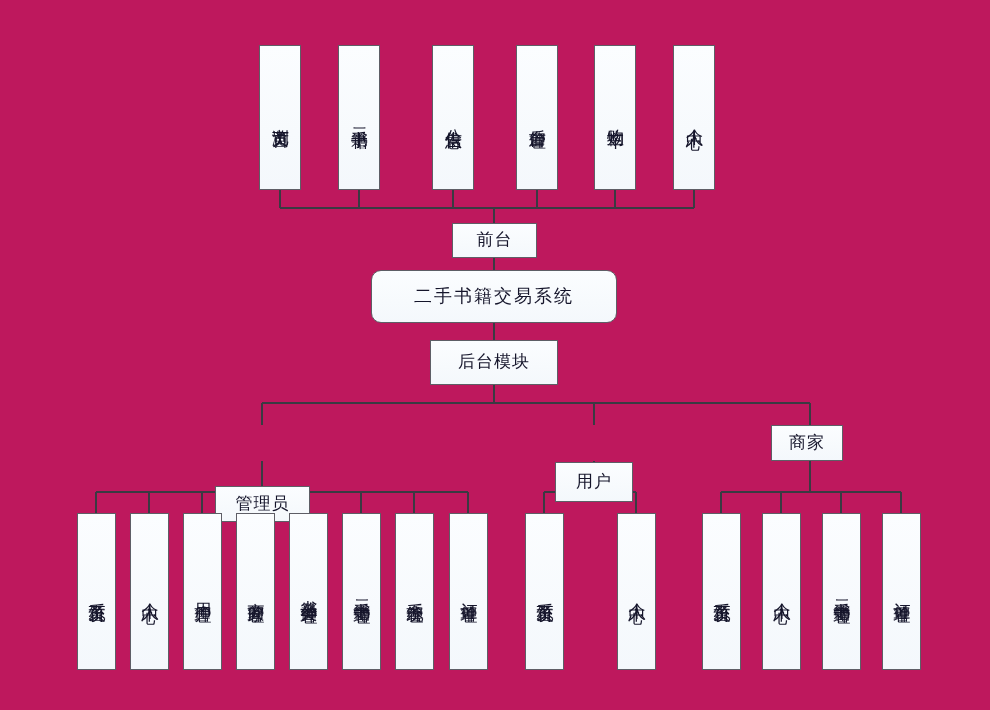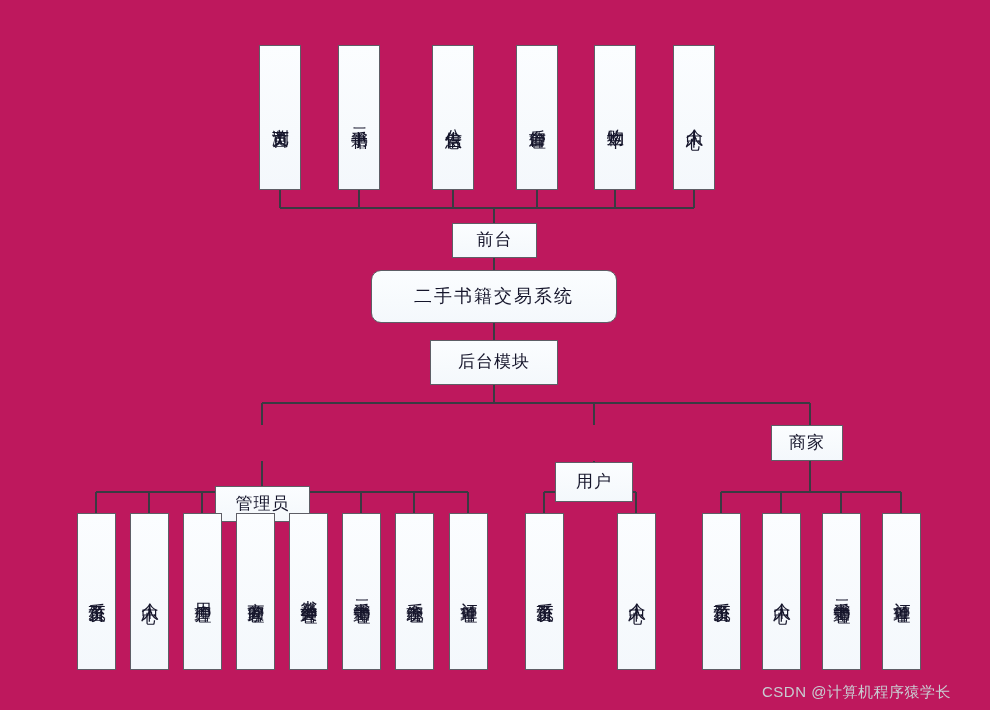--- a/index.html
+++ b/index.html
@@ -161,15 +161,14 @@
   <div class="node vert" style="left:617px; top:513px; width:39px; height:157px;">个人中心</div>
 
   <div class="node vert" style="left:702px; top:513px; width:39px; height:157px;">系统首页</div>
 
   <div class="node vert" style="left:762px; top:513px; width:39px; height:157px;">个人中心</div>
 
   <div class="node vert" style="left:822px; top:513px; width:39px; height:157px;">二手书籍管理</div>
 
   <div class="node vert" style="left:882px; top:513px; width:39px; height:157px;">订单管理</div>
 
-  <div class="watermark" style="left:762px; top:683px;">CSDN @计算机程序猿学长</div>
 
 </div>
 
 </body></html>

